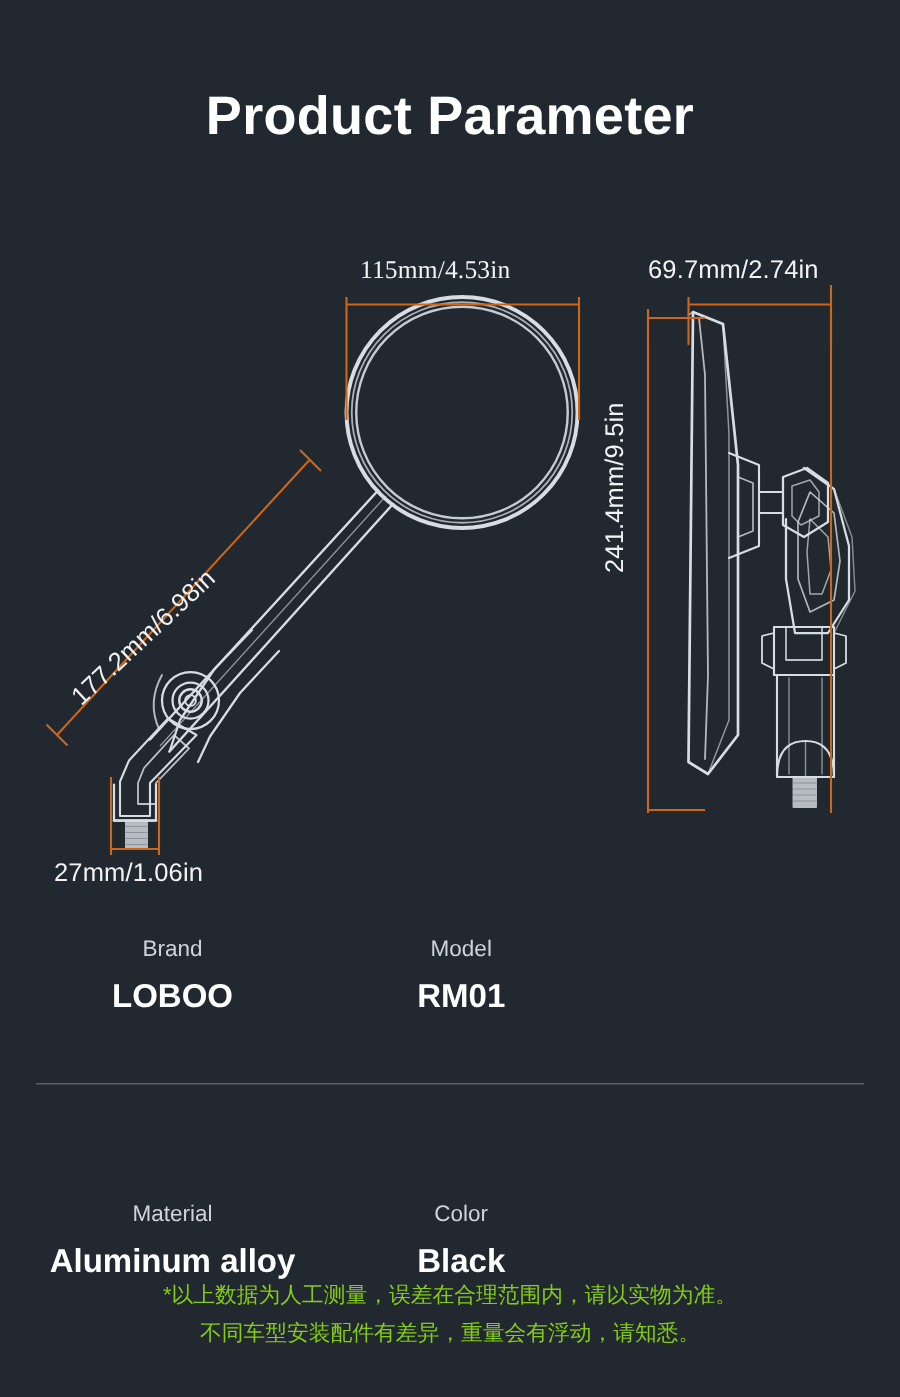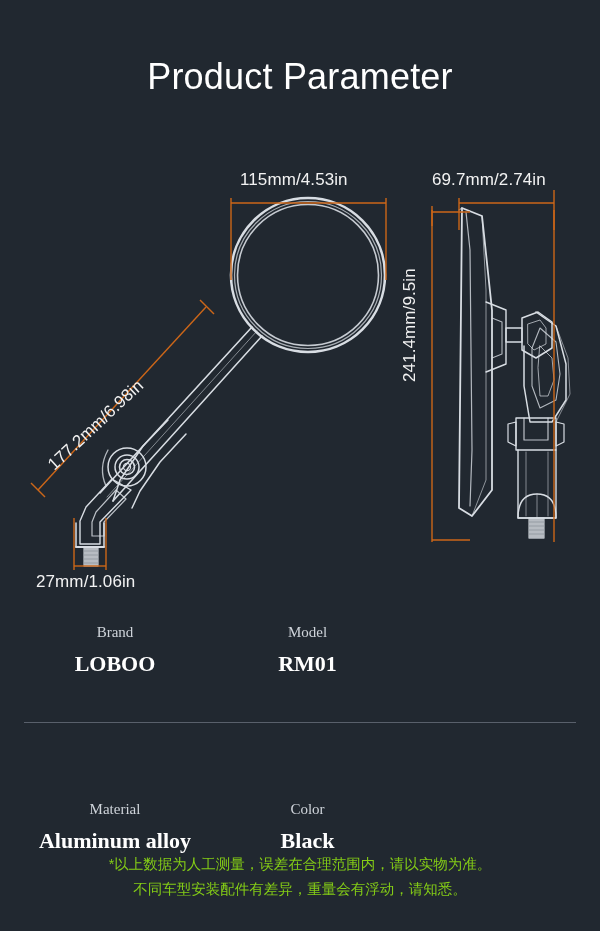--- a/index.html
+++ b/index.html
@@ -22,21 +22,21 @@
   }
 
   
   .title {
     position: absolute;
     top: 56px;
     left: 0;
     width: 600px;
     text-align: center;
     font-size: 36px;
-    font-weight: normal;
+    font-weight: bold;
     letter-spacing: 0.2px;
     color: #ffffff;
   }
 
   
   .drawing {
     position: absolute;
     top: 150px;
     left: 0;
     width: 600px;
@@ -47,21 +47,21 @@
   }
 
   
   .dim-label {
     position: absolute;
     color: #f2f2f2;
     font-size: 17px;
     white-space: nowrap;
     letter-spacing: 0.1px;
   }
-  #dim-width-front  { left: 240px; top: 20px; }
+  #dim-width-front  { left: 240px; top: 20px; font-family: Liberation Serif, serif; }
   #dim-width-side   { left: 432px; top: 20px; }
   #dim-height-side  {
     left: 400px; top: 232px;
     transform: rotate(-90deg);
     transform-origin: left top;
   }
   #dim-arm {
     left: 44px; top: 310px;
     transform: rotate(-43deg);
     transform-origin: left top;
@@ -69,21 +69,20 @@
   #dim-base {
     left: 36px; top: 422px; text-align: right;
   }
 
   
   .spec-table {
     position: absolute;
     left: 0;
     top: 624px;
     width: 600px;
-    font-family: Liberation Serif, serif;
   }
   .spec-row {
     display: flex;
     width: 600px;
   }
   .spec-cell {
     display: flex;
     flex-direction: column;
     align-items: center;
     justify-content: flex-start;

